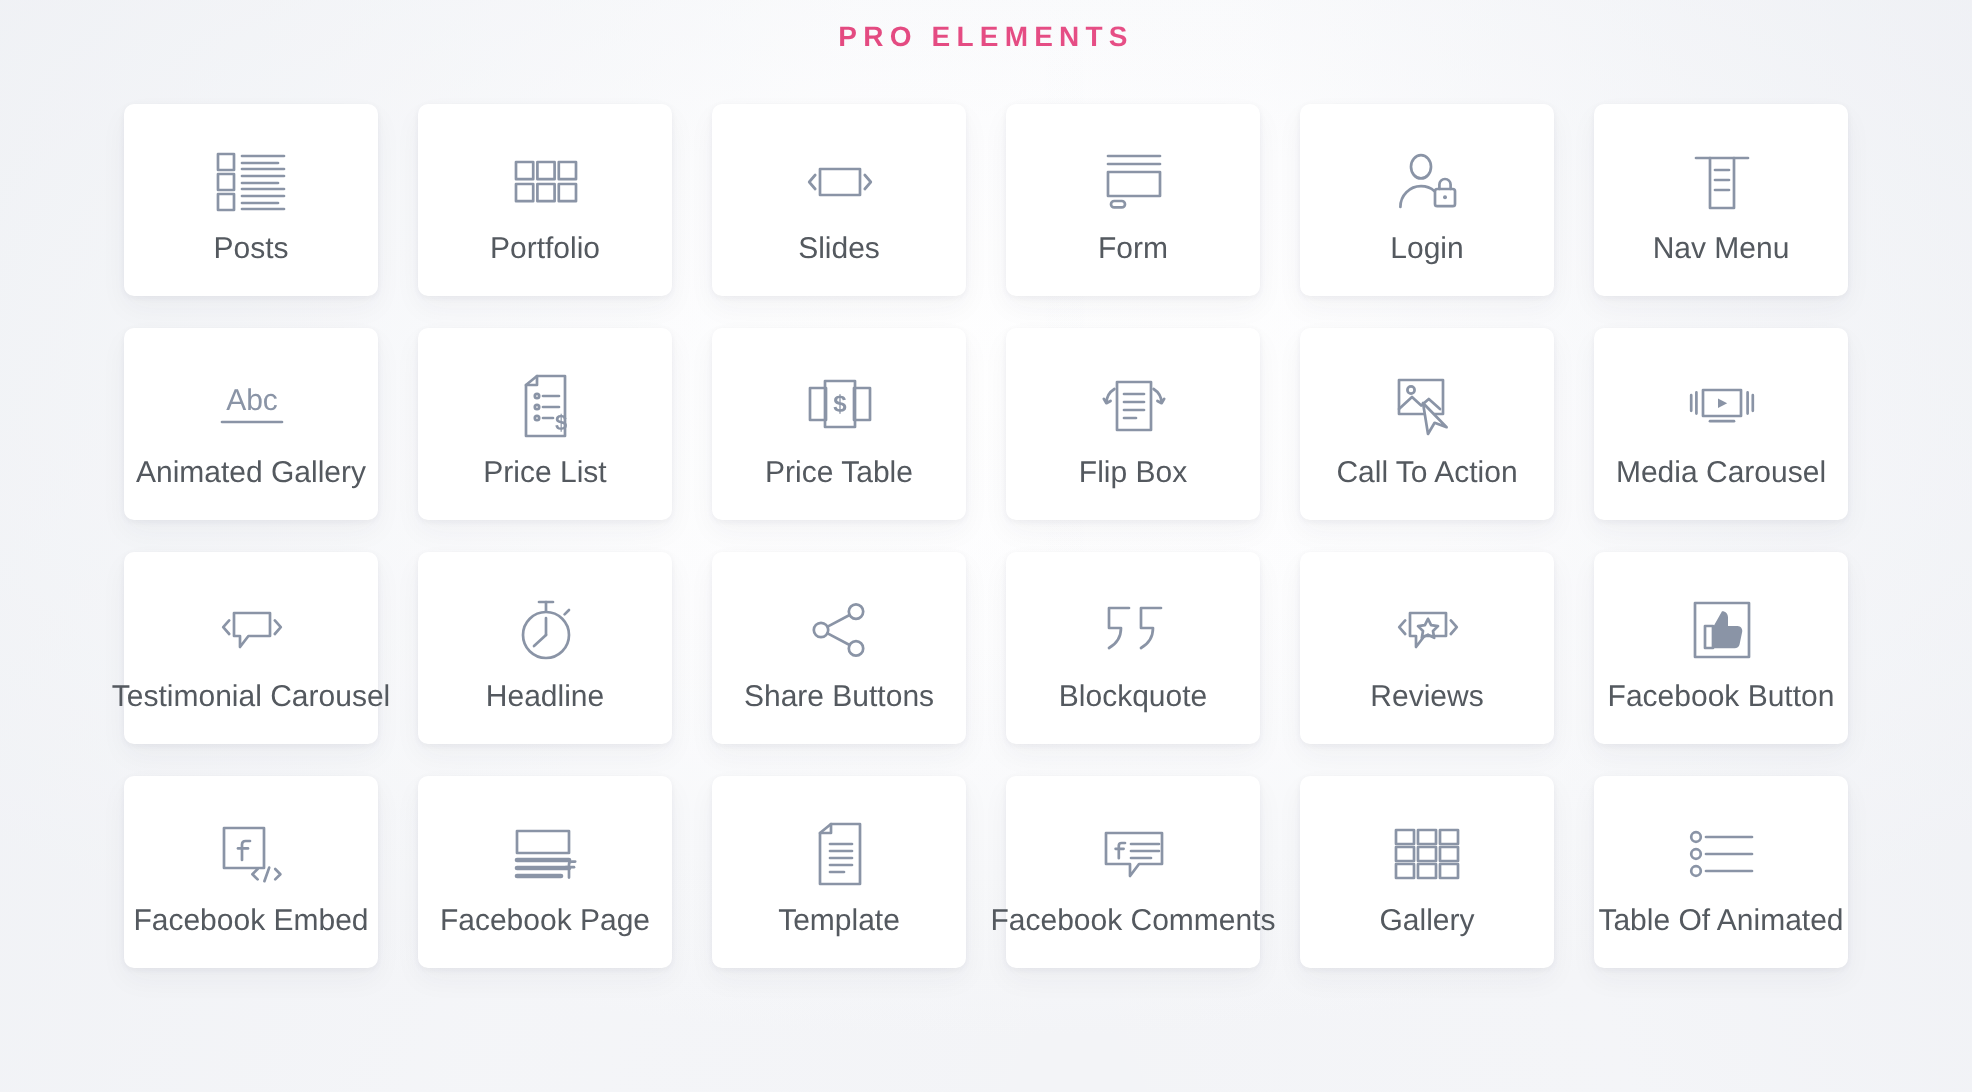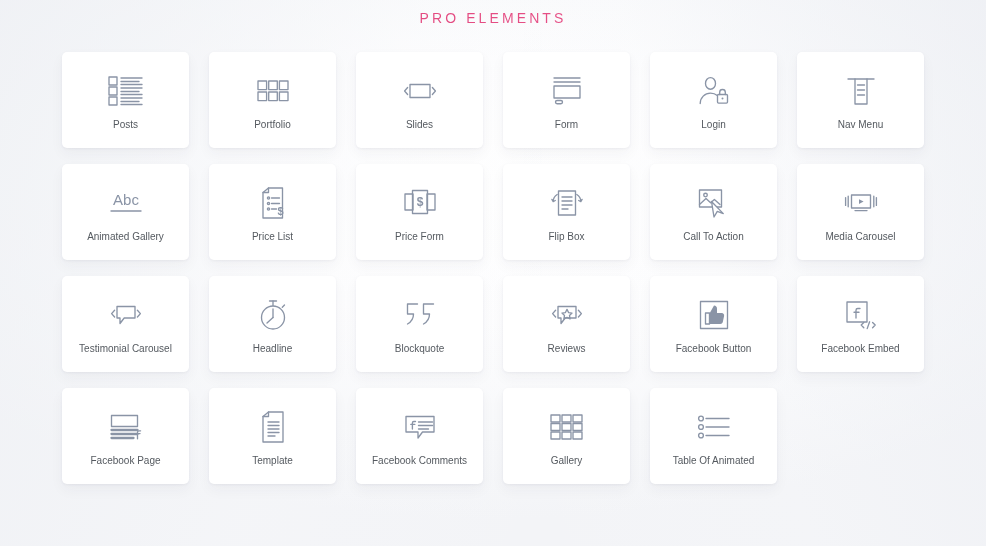--- a/index.html
+++ b/index.html
@@ -43,21 +43,21 @@
     pointer-events: none;
   }
 
   .page-title {
     position: relative;
     z-index: 3;
     text-align: center;
     margin: 0;
     padding-top: 10px;
     font-size: 14px;
-    font-weight: 400;
+    font-weight: 700;
     letter-spacing: 3.1px;
     color: #e2487e;
     background: linear-gradient(90deg, #d9387a 0%, #e2487e 35%, #e8528a 70%, #ec5f92 100%);
     -webkit-background-clip: text;
     background-clip: text;
     -webkit-text-fill-color: transparent;
   }
 
   .grid {
     position: relative;
@@ -92,21 +92,21 @@
     justify-content: center;
     color: #8a94a6;
   }
   .card-icon svg {
     display: block;
     overflow: visible;
   }
 
   .card-label {
     margin-top: 4px;
-    font-size: 10px;
+    font-size: 15px;
     line-height: 15px;
     color: #54595f;
     text-align: center;
     white-space: nowrap;
   }
 </style>
 </head>
 <body>
 
 <div id="page">
@@ -225,21 +225,21 @@
         <div class="card-icon">
           <svg width="32" height="28" viewBox="0 0 32 28">
       <g fill="none" stroke="currentColor" stroke-width="1.35" stroke-linecap="round" stroke-linejoin="round">
         <rect x="1" y="5" width="8" height="16"></rect>
         <rect x="23" y="5" width="8" height="16"></rect>
         <rect x="8.5" y="1.5" width="15" height="23"></rect>
       </g>
       <text x="16" y="17" text-anchor="middle" font-family="Liberation Sans, sans-serif" font-size="12" font-weight="bold" fill="currentColor">$</text>
     </svg>
         </div>
-        <div class="card-label">Price Form</div>
+        <div class="card-label">Price Table</div>
       </div>
       <div class="card">
         <div class="card-icon">
           <svg width="32" height="28" viewBox="0 0 32 28">
       <g fill="none" stroke="currentColor" stroke-width="1.35" stroke-linecap="round" stroke-linejoin="round">
         <rect x="7.5" y="2" width="17" height="24"></rect>
         <path d="M11 8h10M11 12h10M11 16h10M11 20h6"></path>
         <path d="M6.2 5.5C3.8 7 2.2 9.6 2.2 12.6M2.2 12.6 0.9 10.4M2.2 12.6l2.1-1.1"></path>
         <path d="M25.8 5.5c2.4 1.5 4 4.1 4 7.1M29.8 12.6l1.3-2.2M29.8 12.6l-2.1-1.1"></path>
       </g>
@@ -293,20 +293,34 @@
         <circle cx="15" cy="18.5" r="11.5"></circle>
         <path d="M15 18.5V10"></path>
               <path d="M15 18.5 9 24"></path>
         <path d="M11.5 2h7"></path>
               <path d="M15 2v4.5"></path>
         <path d="M24.3 8.2 26.5 6"></path>
       </g>
           </svg>
         </div>
         <div class="card-label">Headline</div>
+      </div>
+      <div class="card">
+        <div class="card-icon">
+          <svg width="30" height="30" viewBox="0 0 30 30">
+      <g fill="none" stroke="currentColor" stroke-width="1.35" stroke-linecap="round" stroke-linejoin="round">
+        <circle cx="5.5" cy="15" r="3.6"></circle>
+        <circle cx="23" cy="5.8" r="3.6"></circle>
+        <circle cx="23" cy="24.2" r="3.6"></circle>
+        <path d="M8.8 13.3 19.8 7.5"></path>
+        <path d="M8.8 16.7 19.8 22.5"></path>
+      </g>
+          </svg>
+        </div>
+        <div class="card-label">Share Buttons</div>
       </div>
       <div class="card">
         <div class="card-icon">
           <svg width="32" height="26" viewBox="0 0 32 26">
       <g fill="none" stroke="currentColor" stroke-width="1.35" stroke-linecap="round" stroke-linejoin="round">
         <path d="M13.5 2h-10v10h6c0 5-2.5 8-6 10"></path>
         <path d="M29.5 2h-10v10h6c0 5-2.5 8-6 10"></path>
       </g>
           </svg>
         </div>

